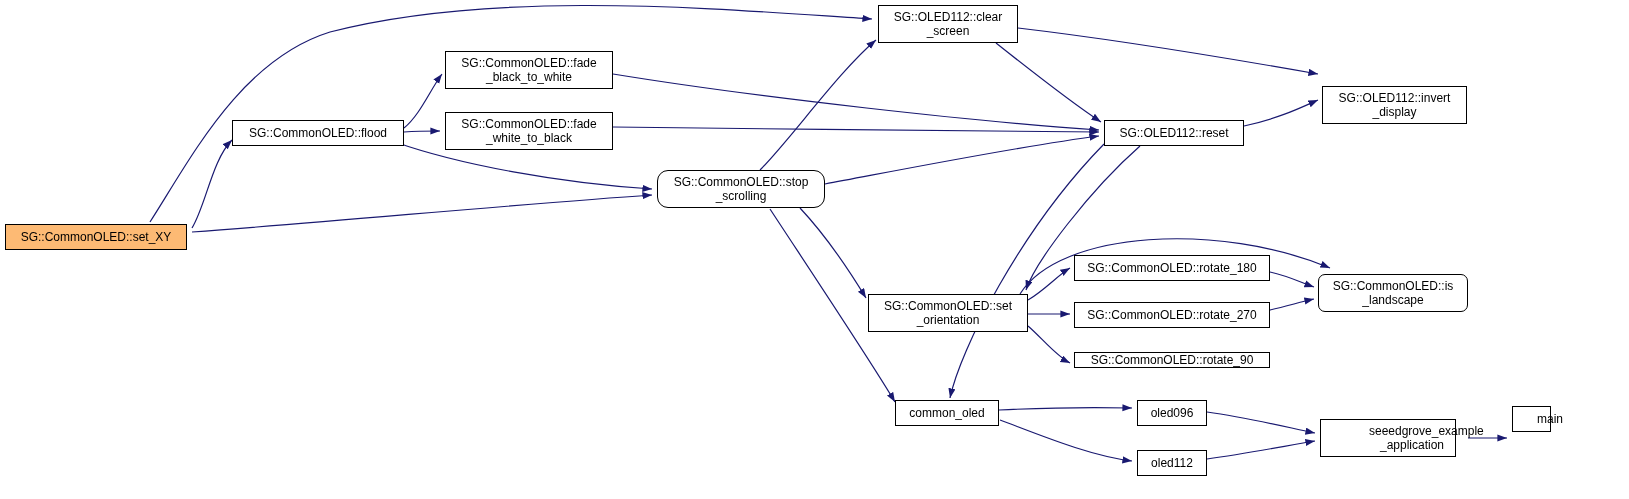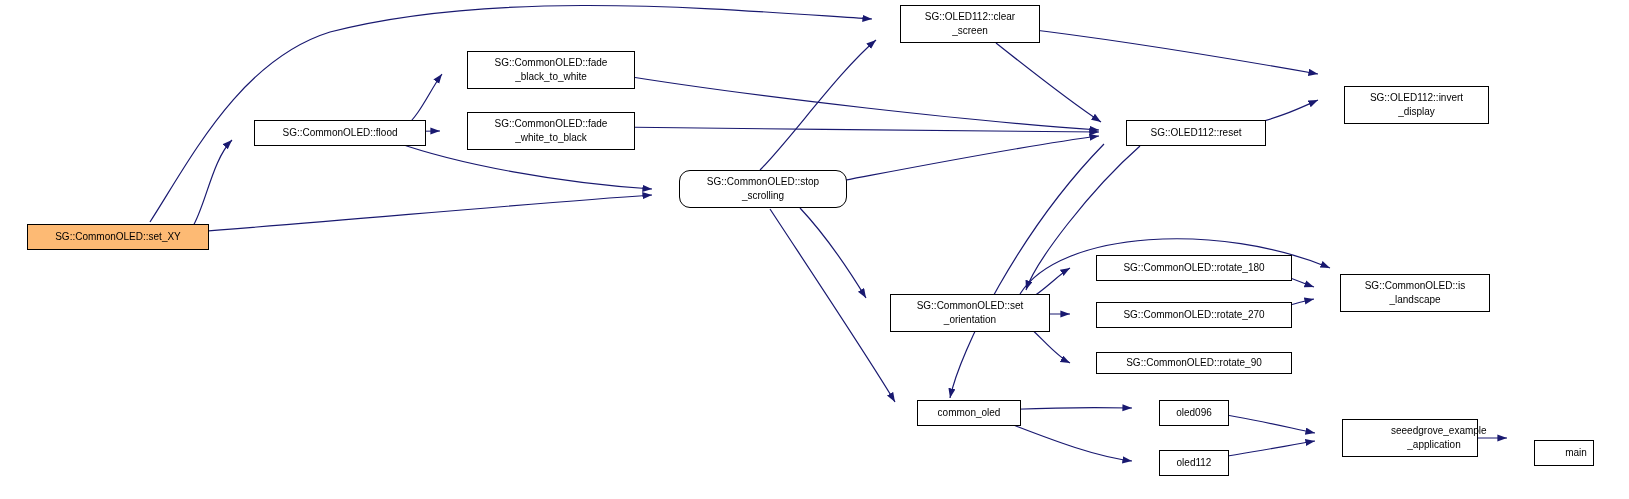--- a/index.html
+++ b/index.html
@@ -10,29 +10,28 @@
     font-family:"Liberation Sans", sans-serif;
     overflow:hidden;
   }
   svg#edges{position:absolute;left:0;top:0;width:1629px;height:499px;}
   .node{
     position:absolute;
     box-sizing:border-box;
     border:1px solid #000000;
     background:#ffffff;
     color:#000000;
-    font-size:10px;
+    font-size:12px;
     line-height:14px;
     display:flex;
     align-items:center;
     justify-content:center;
     text-align:center;
     white-space:pre-line;
     letter-spacing:0px;
-    margin-left:22px;
   }
   .node.highlight{background:#fdba74;}
   .node span{display:block;width:100%;}
 </style>
 </head>
 <body>
 
 <div id="canvas">
 
   <svg id="edges" viewBox="0 0 1629 499">
@@ -144,25 +143,25 @@
   </div>
 
   <div class="node" style="left:1074px;top:255px;width:196px;height:26px;">
     <span>SG::CommonOLED::rotate_180</span>
   </div>
 
   <div class="node" style="left:1074px;top:302px;width:196px;height:26px;">
     <span>SG::CommonOLED::rotate_270</span>
   </div>
 
-  <div class="node" style="left:1074px;top:352px;width:196px;height:22px;">
+  <div class="node" style="left:1074px;top:352px;width:196px;height:16px;">
     <span>SG::CommonOLED::rotate_90</span>
   </div>
 
-  <div class="node" style="left:1318px;top:274px;width:150px;height:38px;">
+  <div class="node" style="left:1318px;top:274px;width:150px;height:38px;border-radius:7px;">
     <span>SG::CommonOLED::is
 _landscape</span>
   </div>
 
   <div class="node" style="left:895px;top:400px;width:104px;height:26px;">
     <span>common_oled</span>
   </div>
 
   <div class="node" style="left:1137px;top:400px;width:70px;height:26px;">
     <span>oled096</span>
@@ -170,17 +169,17 @@
 
   <div class="node" style="left:1137px;top:450px;width:70px;height:26px;">
     <span>oled112</span>
   </div>
 
   <div class="node" style="left:1320px;top:419px;width:136px;height:38px;padding-left:48px;">
     <span>seeedgrove_example
 _application</span>
   </div>
 
-  <div class="node" style="left:1512px;top:440px;width:60px;height:26px;padding-left:24px;">
+  <div class="node" style="left:1512px;top:406px;width:39px;height:26px;padding-left:24px;">
     <span>main</span>
   </div>
 
 </div>
 
 </body></html>

